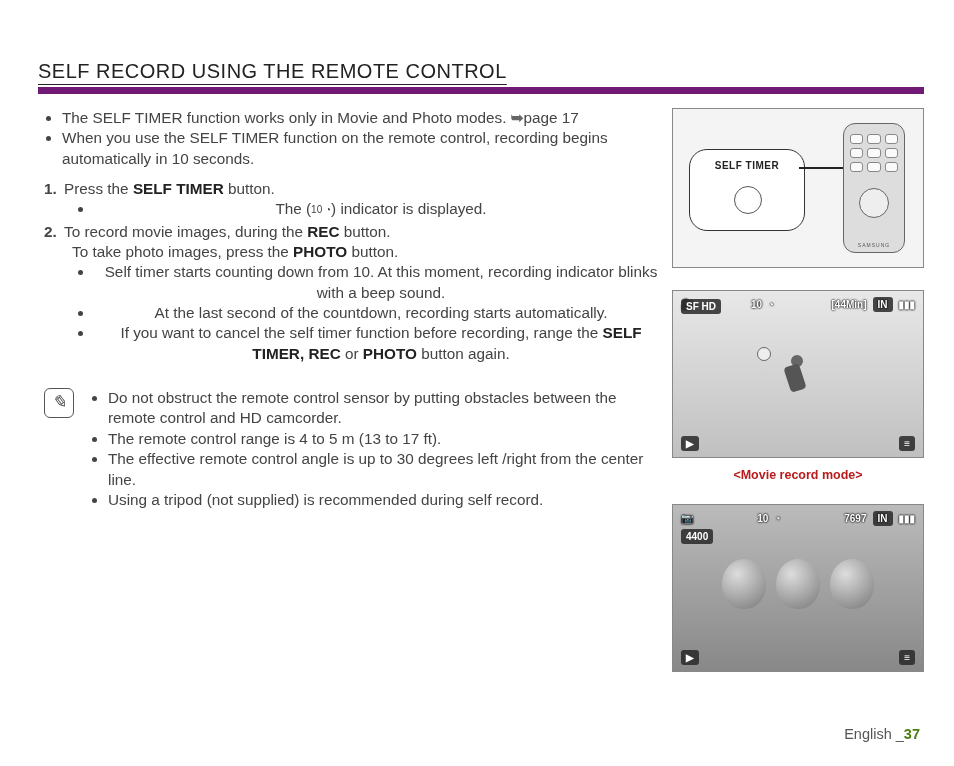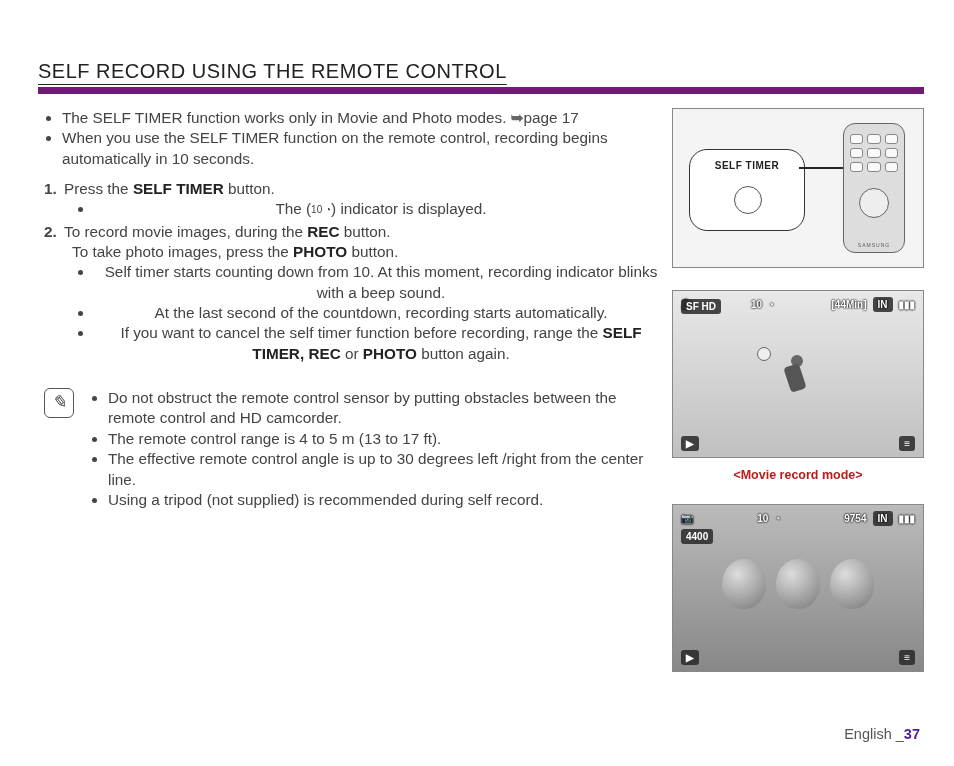--- a/index.html
+++ b/index.html
@@ -103,21 +103,21 @@
   .soccer .torso { position:absolute; left:14px; top:14px; width:16px; height:26px; background:#555; border-radius:4px; transform: rotate(-18deg);}
   .soccer .head { position:absolute; left:18px; top:4px; width:12px; height:12px; background:#666; border-radius:50%;}
   .soccer .ball { position:absolute; left:-16px; top:-4px; width:14px; height:14px; background:#eee; border:1px solid #666; border-radius:50%;}
   .fruits { position:absolute; inset:18px 10px 26px 10px; display:flex; gap:10px; align-items:center; justify-content:center;}
   .fruit { width:44px; height:50px; background: radial-gradient(circle at 35% 30%, #ddd, #777); border-radius:50% 50% 48% 48%; position:relative;}
   .caption { text-align: center; font-size: 12.5px; font-weight: bold; color: #b91c1c; margin-top: 6px; }
   .footer {
     position: absolute; bottom: 24px; right: 34px;
     font-size: 14.5px; color: #555;
   }
-  .footer .pg { font-weight: bold; color: #4c1d95; }
+  .footer .pg { font-weight: bold; color: #4d7c0f; }
   .ten-ind { font-size: 10px; vertical-align: 1px; }
 </style>
 </head>
 <body>
 
 <h2 class="title">SELF RECORD USING THE REMOTE CONTROL</h2>
 
 <div class="cols">
   <div class="left">
 
@@ -218,21 +218,21 @@
     </div>
     <div class="caption">&lt;Movie record mode&gt;</div>
 
     <div class="fig screen-fig photo">
       <div class="osd-row osd-top">
         <span>📷</span>
         <span class="sp"></span>
         <span>10</span>
         <span>◔</span>
         <span class="sp"></span>
-        <span>9754</span>
+        <span>7697</span>
         <span class="osd-chip">IN</span>
         <span>▮▮▮</span>
       </div>
       <div class="osd-row" style="top:24px;left:8px;text-align:center;">
         <span class="osd-chip">4400</span>
       </div>
       <div class="fruits">
         <div class="fruit"></div>
           <div class="fruit"></div>
           <div class="fruit"></div>

